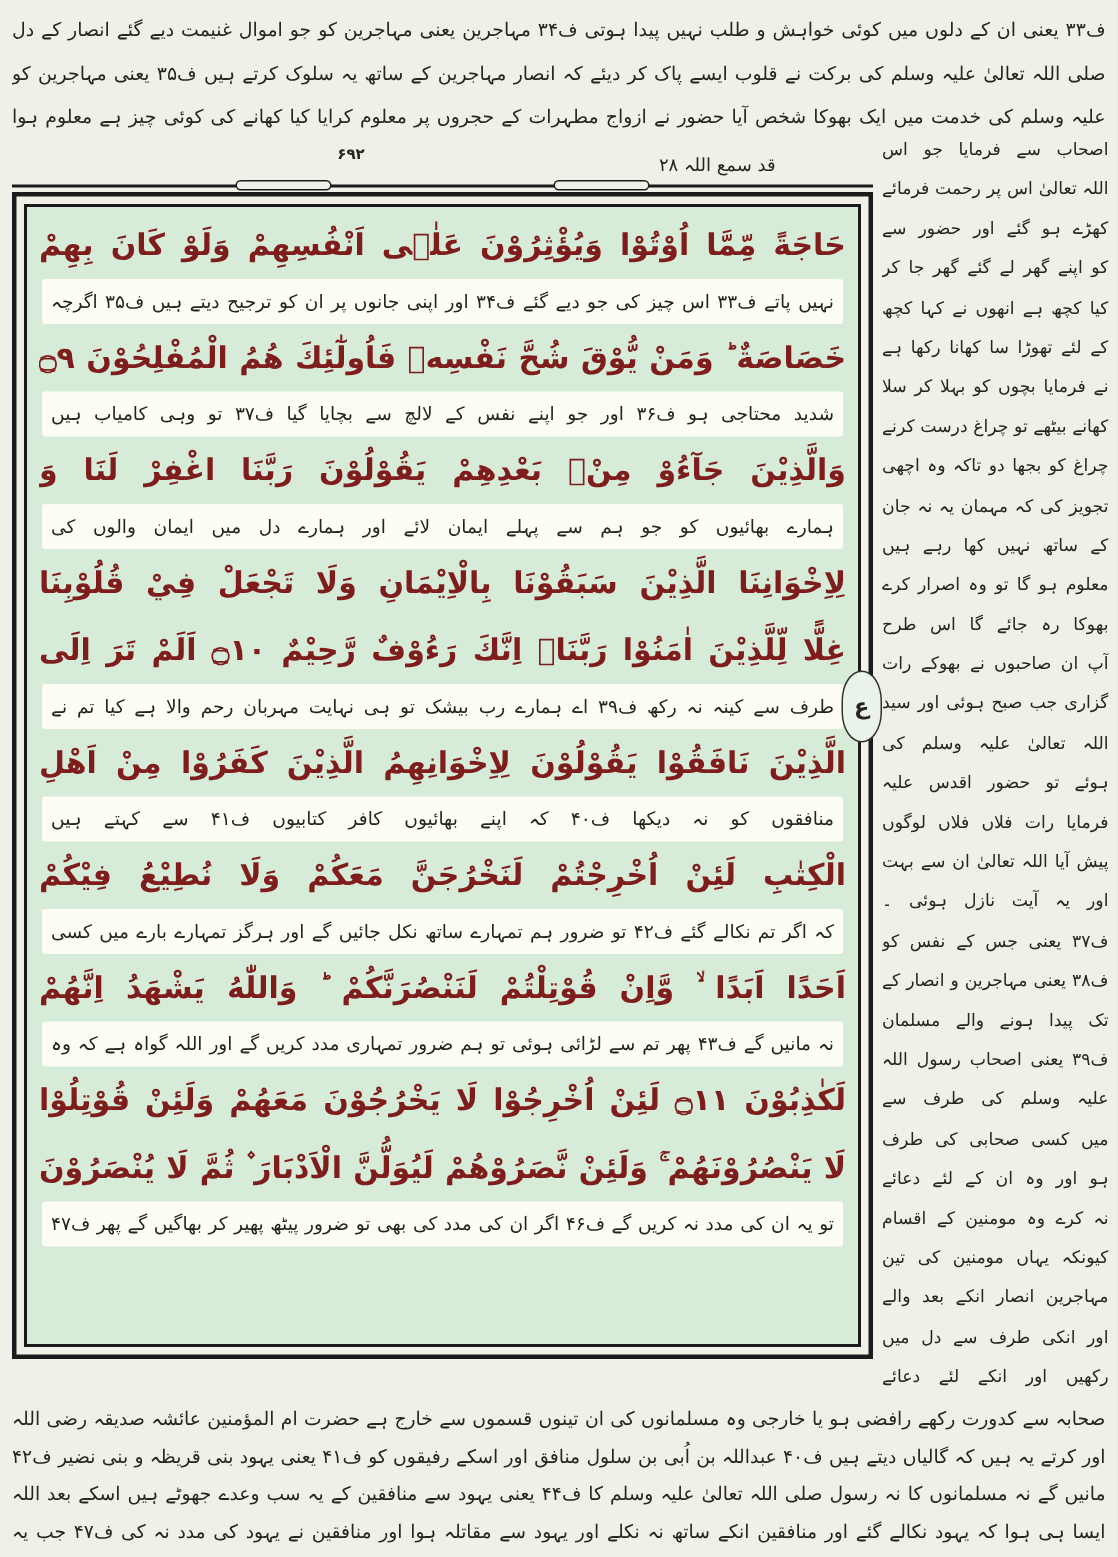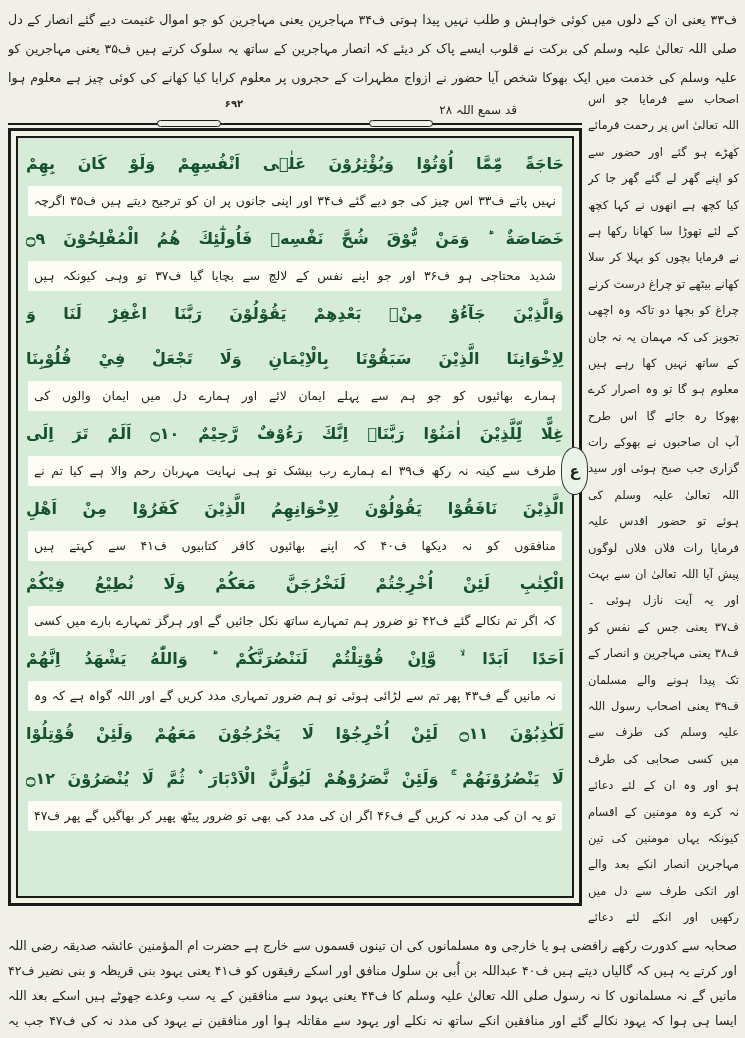--- a/index.html
+++ b/index.html
@@ -39,22 +39,22 @@
     position:absolute; top:128px; left:8px; width:574px; height:778px;
     border:3.5px solid var(--border,#1b1b1b); background:#f2f1e8; padding:5px;
   }
   .frame-inner {
     height:100%; border:2px solid var(--border,#1b1b1b);
     background: var(--verse_highlight, #d6ecd8);
     padding:3px 8px; overflow:hidden;
   }
   .qline { overflow:hidden; }
   .qline.arabic {
-    font-size:16px; font-weight:bold; height:45px; line-height:45px;
-    text-align:justify; text-align-last:justify; color:#14532d;
+    font-size:20px; font-weight:bold; height:45px; line-height:45px;
+    text-align:justify; text-align-last:justify; color:#7f1d1d;
   }
   .qline.urdu {
     font-size:12.4px; height:30px; line-height:30px;
     text-align:justify; text-align-last:justify;
     background: var(--translation_strip, #fdfdf6);
     padding:0 6px; margin:0 2px; border-radius:2px;
   }
 
   
   .hizb {
@@ -96,24 +96,24 @@
   <div class="orn-rule">
     <span class="orn"></span>
     <span class="orn"></span>
   </div>
 
   <div class="frame">
     <div class="frame-inner">
       <div class="qline arabic">حَاجَةً مِّمَّا اُوْتُوْا وَيُؤْثِرُوْنَ عَلٰۤى اَنْفُسِهِمْ وَلَوْ كَانَ بِهِمْ</div>
         <div class="qline urdu">نہیں پاتے ف۳۳ اس چیز کی جو دیے گئے ف۳۴ اور اپنی جانوں پر ان کو ترجیح دیتے ہیں ف۳۵ اگرچہ انہیں</div>
         <div class="qline arabic">خَصَاصَةٌ ؕ وَمَنْ يُّوْقَ شُحَّ نَفْسِهٖ فَاُولٰٓئِكَ هُمُ الْمُفْلِحُوْنَ ۝۹</div>
-        <div class="qline urdu">شدید محتاجی ہو ف۳۶ اور جو اپنے نفس کے لالچ سے بچایا گیا ف۳۷ تو وہی کیونکہ ہیں</div>
+        <div class="qline urdu">شدید محتاجی ہو ف۳۶ اور جو اپنے نفس کے لالچ سے بچایا گیا ف۳۷ تو وہی کامیاب ہیں</div>
         <div class="qline arabic">وَالَّذِيْنَ جَآءُوْ مِنْۢ بَعْدِهِمْ يَقُوْلُوْنَ رَبَّنَا اغْفِرْ لَنَا وَ</div>
+        <div class="qline urdu">ہمارے بھائیوں کو جو ہم سے پہلے ایمان لائے اور ہمارے دل میں ایمان والوں کی</div>
         <div class="qline arabic">لِاِخْوَانِنَا الَّذِيْنَ سَبَقُوْنَا بِالْاِيْمَانِ وَلَا تَجْعَلْ فِيْ قُلُوْبِنَا</div>
-        <div class="qline urdu">ہمارے بھائیوں کو جو ہم سے پہلے ایمان لائے اور ہمارے دل میں ایمان والوں کی</div>
         <div class="qline arabic">غِلًّا لِّلَّذِيْنَ اٰمَنُوْا رَبَّنَاۤ اِنَّكَ رَءُوْفٌ رَّحِيْمٌ ۝۱۰ اَلَمْ تَرَ اِلَى</div>
         <div class="qline urdu">طرف سے کینہ نہ رکھ ف۳۹ اے ہمارے رب بیشک تو ہی نہایت مہربان رحم والا ہے کیا تم نے</div>
         <div class="qline arabic">الَّذِيْنَ نَافَقُوْا يَقُوْلُوْنَ لِاِخْوَانِهِمُ الَّذِيْنَ كَفَرُوْا مِنْ اَهْلِ</div>
         <div class="qline urdu">منافقوں کو نہ دیکھا ف۴۰ کہ اپنے بھائیوں کافر کتابیوں ف۴۱ سے کہتے ہیں</div>
         <div class="qline arabic">الْكِتٰبِ لَئِنْ اُخْرِجْتُمْ لَنَخْرُجَنَّ مَعَكُمْ وَلَا نُطِيْعُ فِيْكُمْ</div>
         <div class="qline urdu">کہ اگر تم نکالے گئے ف۴۲ تو ضرور ہم تمہارے ساتھ نکل جائیں گے اور ہرگز تمہارے بارے میں کسی کی</div>
         <div class="qline arabic">اَحَدًا اَبَدًا ۙ وَّاِنْ قُوْتِلْتُمْ لَنَنْصُرَنَّكُمْ ؕ وَاللّٰهُ يَشْهَدُ اِنَّهُمْ</div>
         <div class="qline urdu">نہ مانیں گے ف۴۳ پھر تم سے لڑائی ہوئی تو ہم ضرور تمہاری مدد کریں گے اور اللہ گواہ ہے کہ وہ جھوٹے</div>
         <div class="qline arabic">لَكٰذِبُوْنَ ۝۱۱ لَئِنْ اُخْرِجُوْا لَا يَخْرُجُوْنَ مَعَهُمْ وَلَئِنْ قُوْتِلُوْا</div>
         <div class="qline arabic">لَا يَنْصُرُوْنَهُمْ ۚ وَلَئِنْ نَّصَرُوْهُمْ لَيُوَلُّنَّ الْاَدْبَارَ ۫ ثُمَّ لَا يُنْصَرُوْنَ ۝۱۲</div>

